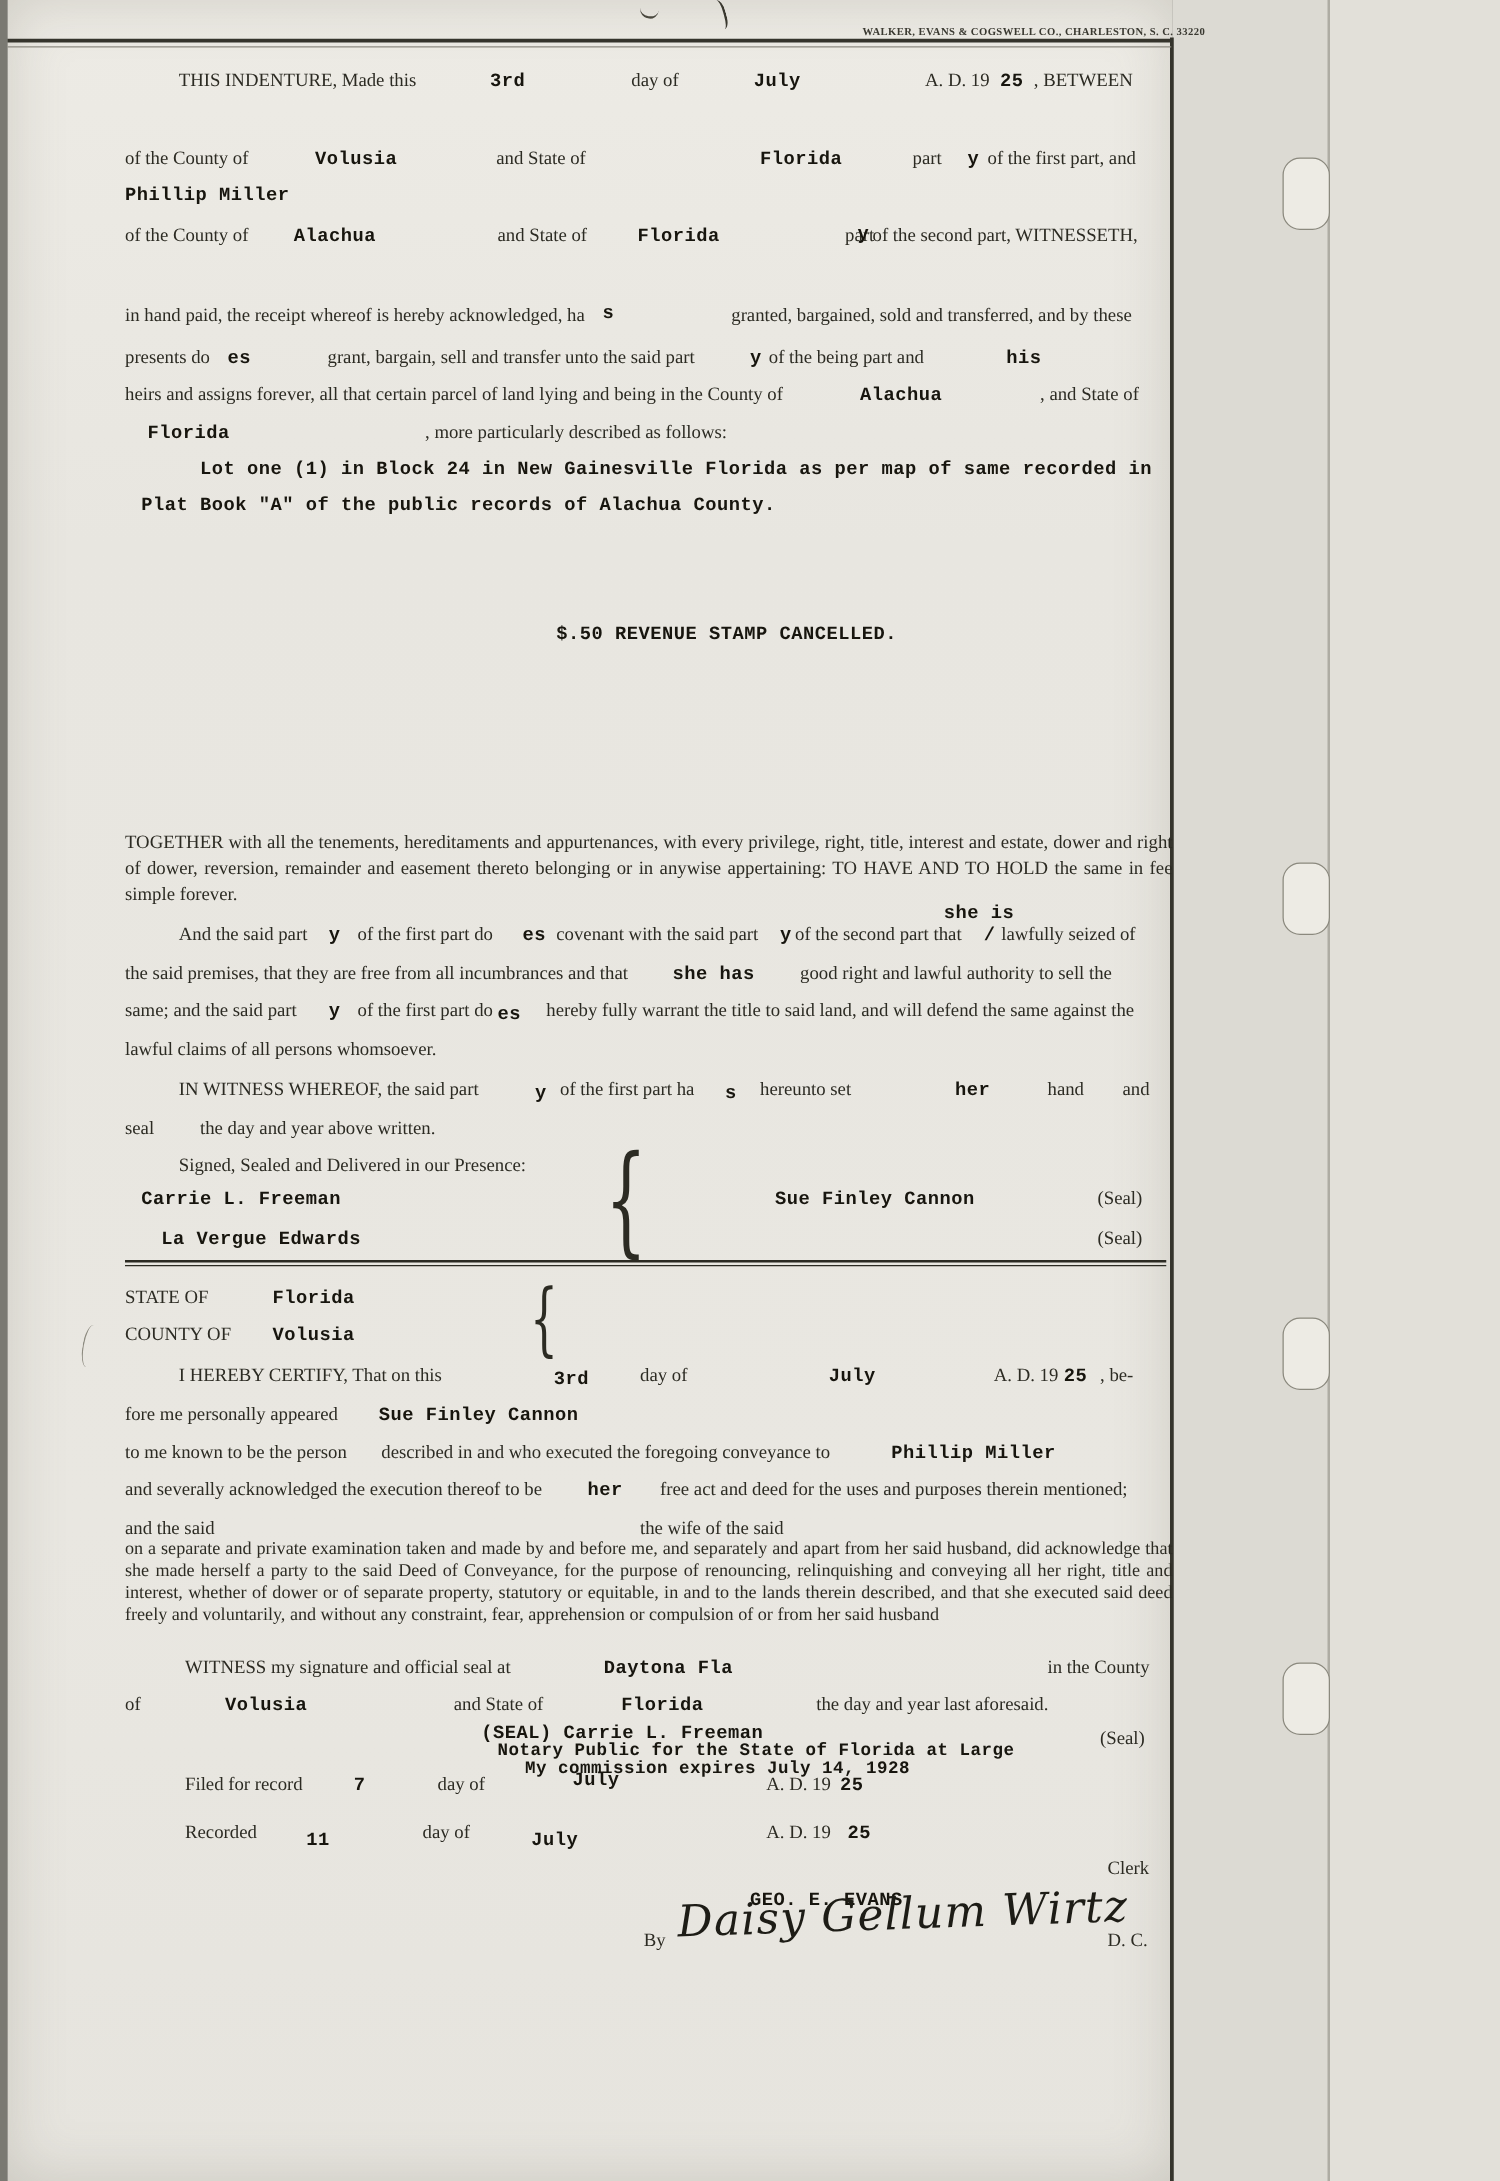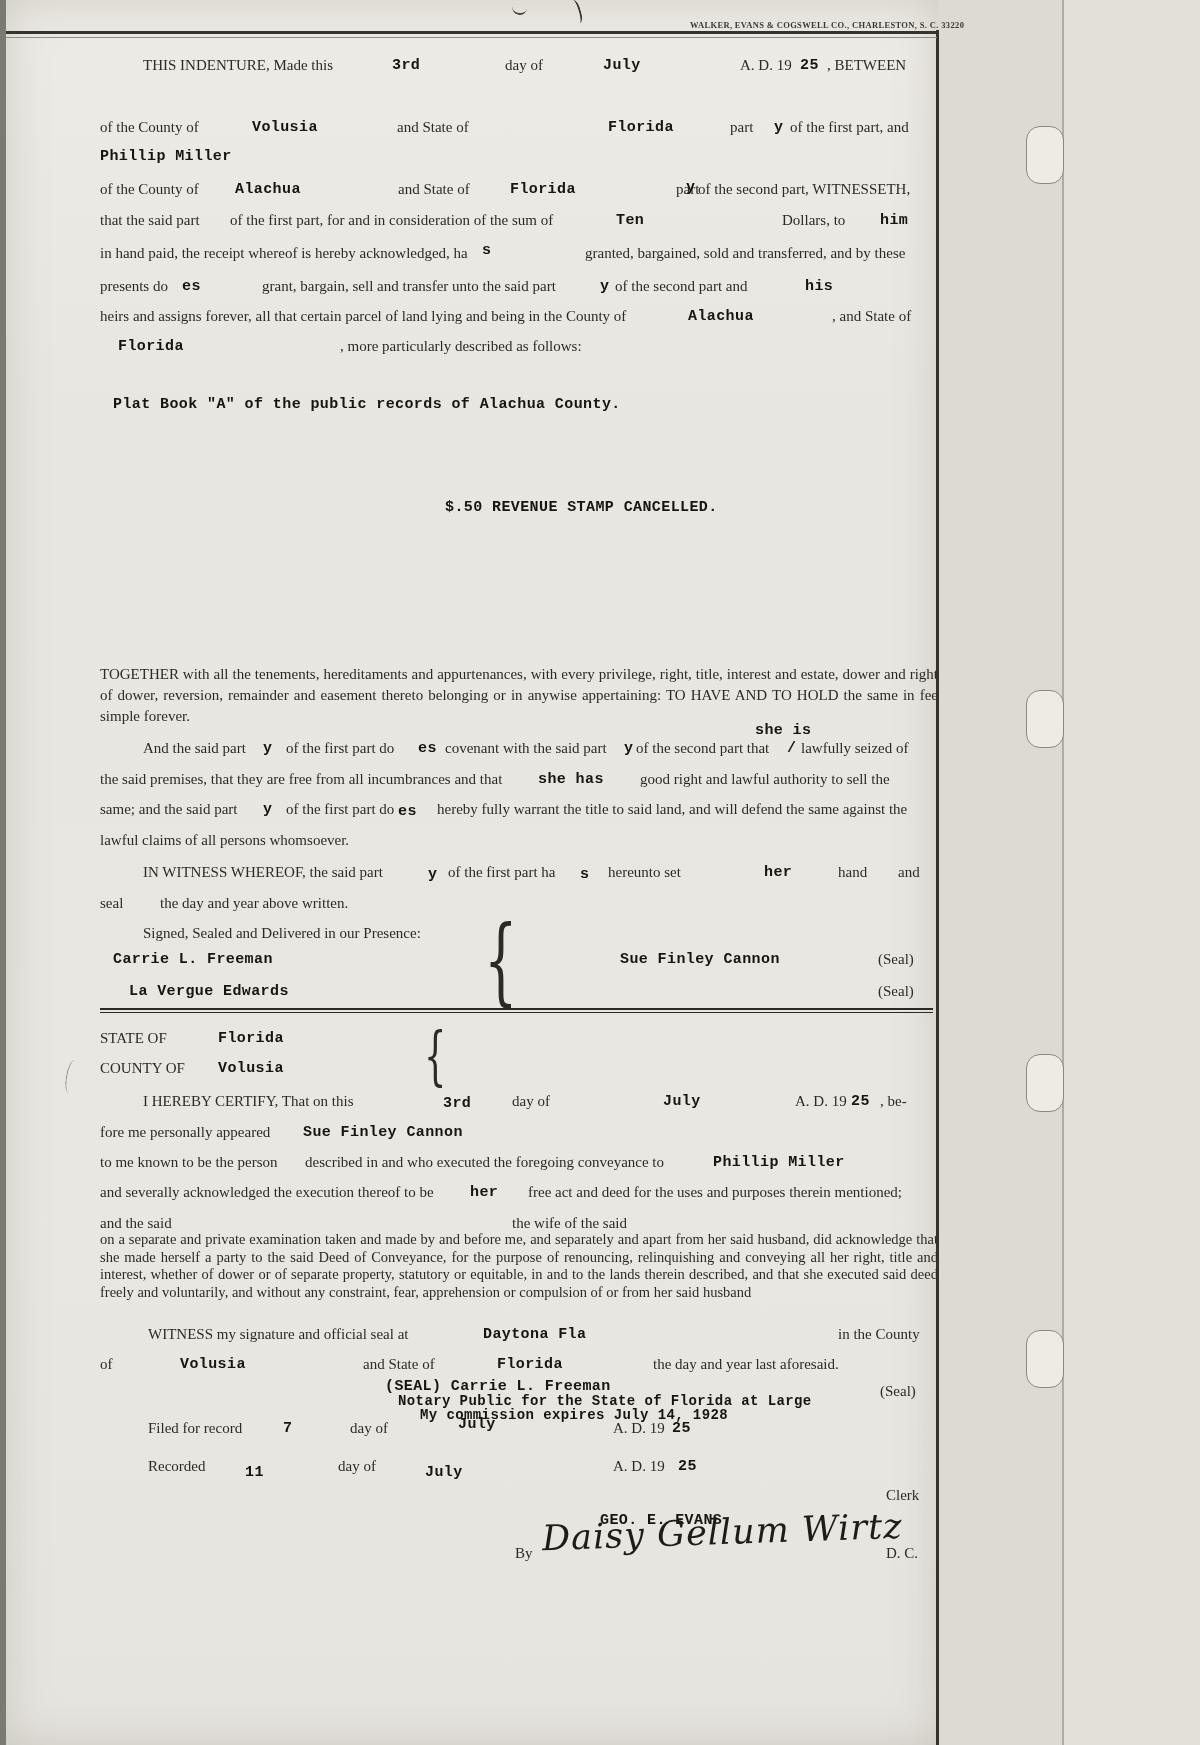--- a/index.html
+++ b/index.html
@@ -94,54 +94,50 @@
   <div class="row" style="top:181px">
     <span class="s p" style="left:100px">of the County of</span>
     <span class="s t" style="left:235px">Alachua</span>
     <span class="s p" style="left:398px">and State of</span>
     <span class="s t" style="left:510px">Florida</span>
     <span class="s p" style="left:676px">part</span>
     <span class="s t" style="left:686px;top:-2px">y</span>
     <span class="s p" style="left:698px">of the second part, WITNESSETH,</span>
   </div>
 
-  <div class="row" style="top:212px">
-    <span class="s p" style="left:100px">that the said part</span>
-    <span class="s p" style="left:230px">of the first part, for and in consideration of the sum of</span>
-    <span class="s t" style="left:616px">Ten</span>
-    <span class="s p" style="left:782px">Dollars, to</span>
-    <span class="s t" style="left:880px">him</span>
-  </div>
 
   <div class="row" style="top:245px">
     <span class="s p" style="left:100px">in hand paid, the receipt whereof is hereby acknowledged, ha</span>
     <span class="s t" style="left:482px;top:-3px">s</span>
     <span class="s p" style="left:585px">granted, bargained, sold and transferred, and by these</span>
   </div>
 
   <div class="row" style="top:278px">
     <span class="s p" style="left:100px">presents do</span>
     <span class="s t" style="left:182px">es</span>
     <span class="s p" style="left:262px">grant, bargain, sell and transfer unto the said part</span>
     <span class="s t" style="left:600px">y</span>
-    <span class="s p" style="left:615px">of the second part and</span>
+    <span class="s p" style="left:615px">of the being part and</span>
     <span class="s t" style="left:805px">his</span>
   </div>
 
   <div class="row" style="top:308px">
     <span class="s p" style="left:100px">heirs and assigns forever, all that certain parcel of land lying and being in the County of</span>
     <span class="s t" style="left:688px">Alachua</span>
     <span class="s p" style="left:832px">, and State of</span>
   </div>
 
   <div class="row" style="top:338px">
     <span class="s t" style="left:118px">Florida</span>
     <span class="s p" style="left:340px">, more particularly described as follows:</span>
   </div>
 
+  <div class="row" style="top:367px">
+    <span class="s t" style="left:160px">Lot one (1) in Block 24 in New Gainesville Florida as per map of same recorded in</span>
+  </div>
   <div class="row" style="top:396px">
     <span class="s t" style="left:113px">Plat Book "A" of the public records of Alachua County.</span>
   </div>
 
   <div class="row" style="top:499px">
     <span class="s t" style="left:445px">$.50 REVENUE STAMP CANCELLED.</span>
   </div>
 
   <div class="para" style="top:664px;left:100px;width:838px">TOGETHER with all the tenements, hereditaments and appurtenances, with every privilege, right, title, interest and estate, dower and right of dower, reversion, remainder and easement thereto belonging or in anywise appertaining:  TO HAVE AND TO HOLD the same in fee simple forever.</div>
 

